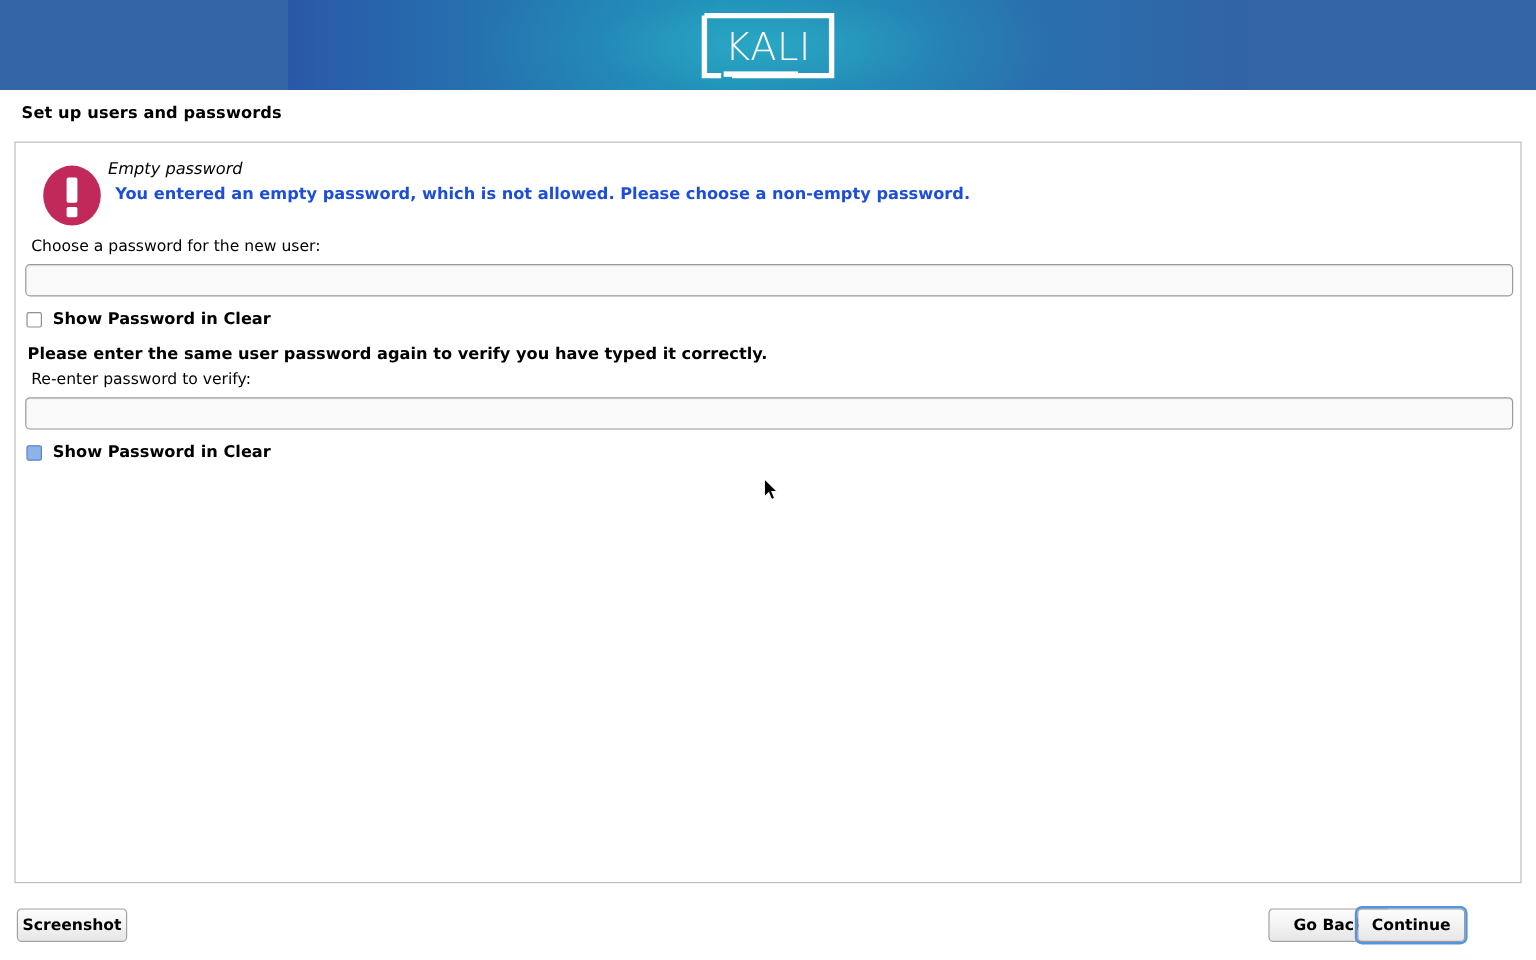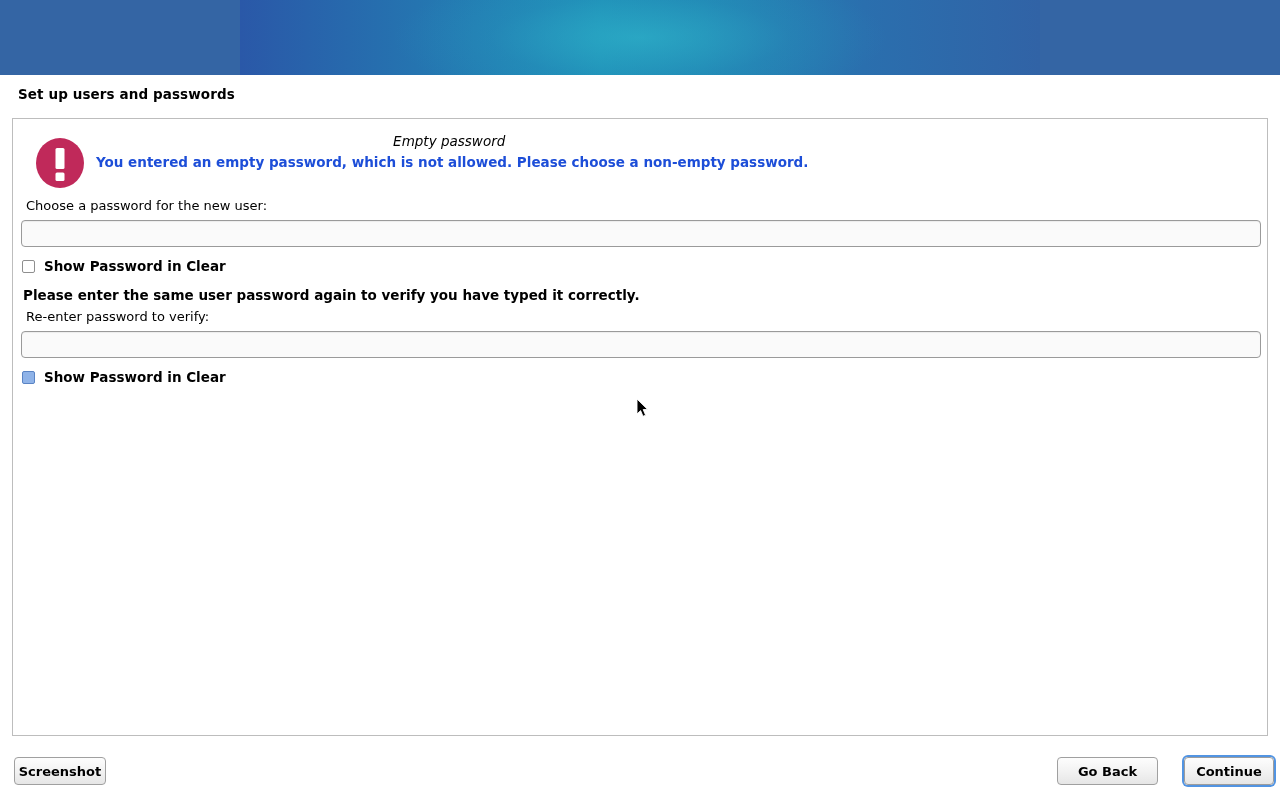--- a/index.html
+++ b/index.html
@@ -96,21 +96,20 @@
     position: absolute;
     left: 68px;
     top: 6px;
   }
   .error-title {
     font-style: italic;
     font-size: 13.5px;
     font-weight: normal;
     color: #000;
     line-height: 17px;
-    text-align: center;
   }
   .error-body {
     margin-top: 3px;
     margin-left: 6px;
     font-size: 13.5px;
     font-weight: bold;
     color: #1d4ed8;
     line-height: 18px;
   }
 
@@ -190,21 +189,21 @@
     font-family: "DejaVu Sans", "Liberation Sans", sans-serif;
     font-size: 13px;
     font-weight: bold;
     color: #000;
     cursor: pointer;
     padding: 0;
   }
   #screenshot-btn { left: 14px;   top: 757px; width: 92px; }
   #goback-btn     { left: 1057px; top: 757px; width: 101px; }
   #continue-btn {
-    left: 1184px; top: 757px; width: 90px;
+    left: 1131px; top: 757px; width: 90px;
     border: 1px solid #9c9c9c;
     box-shadow: 0 0 0 2px #5294e2;
     border-radius: 4px;
   }
 
   
   .cursor {
     position: absolute;
     left: 636px;
     top: 398px;
@@ -212,20 +211,29 @@
     height: 20px;
     pointer-events: none;
   }
 </style>
 </head>
 <body>
 
 <div class="banner">
   <div class="banner-art"></div>
   <div class="banner-glow"></div>
+  <div class="kali-logo">
+    <svg width="114" height="58" viewBox="0 0 114 58" xmlns="http://www.w3.org/2000/svg">
+
+      <path d="M4 4 H110 V54 H27 M18 54 H4 V4" fill="none" stroke="#ffffff" stroke-width="4.5" stroke-linecap="butt"></path>
+
+      <rect x="20" y="50.5" width="62" height="4.5" fill="#ffffff"></rect>
+      <text x="57" y="41" font-family="'DejaVu Sans','Liberation Sans',sans-serif" font-size="32" font-weight="300" letter-spacing="0.5" fill="#ffffff" text-anchor="middle">KALI</text>
+    </svg>
+  </div>
 </div>
 
 <div class="page-title">Set up users and passwords</div>
 
 <div class="content-frame">
 
   <div class="error-block">
     <div class="error-icon">
       <svg width="52" height="52" viewBox="0 0 52 52" xmlns="http://www.w3.org/2000/svg">
         <ellipse cx="26" cy="26" rx="24" ry="25" fill="#c0295a"></ellipse>

